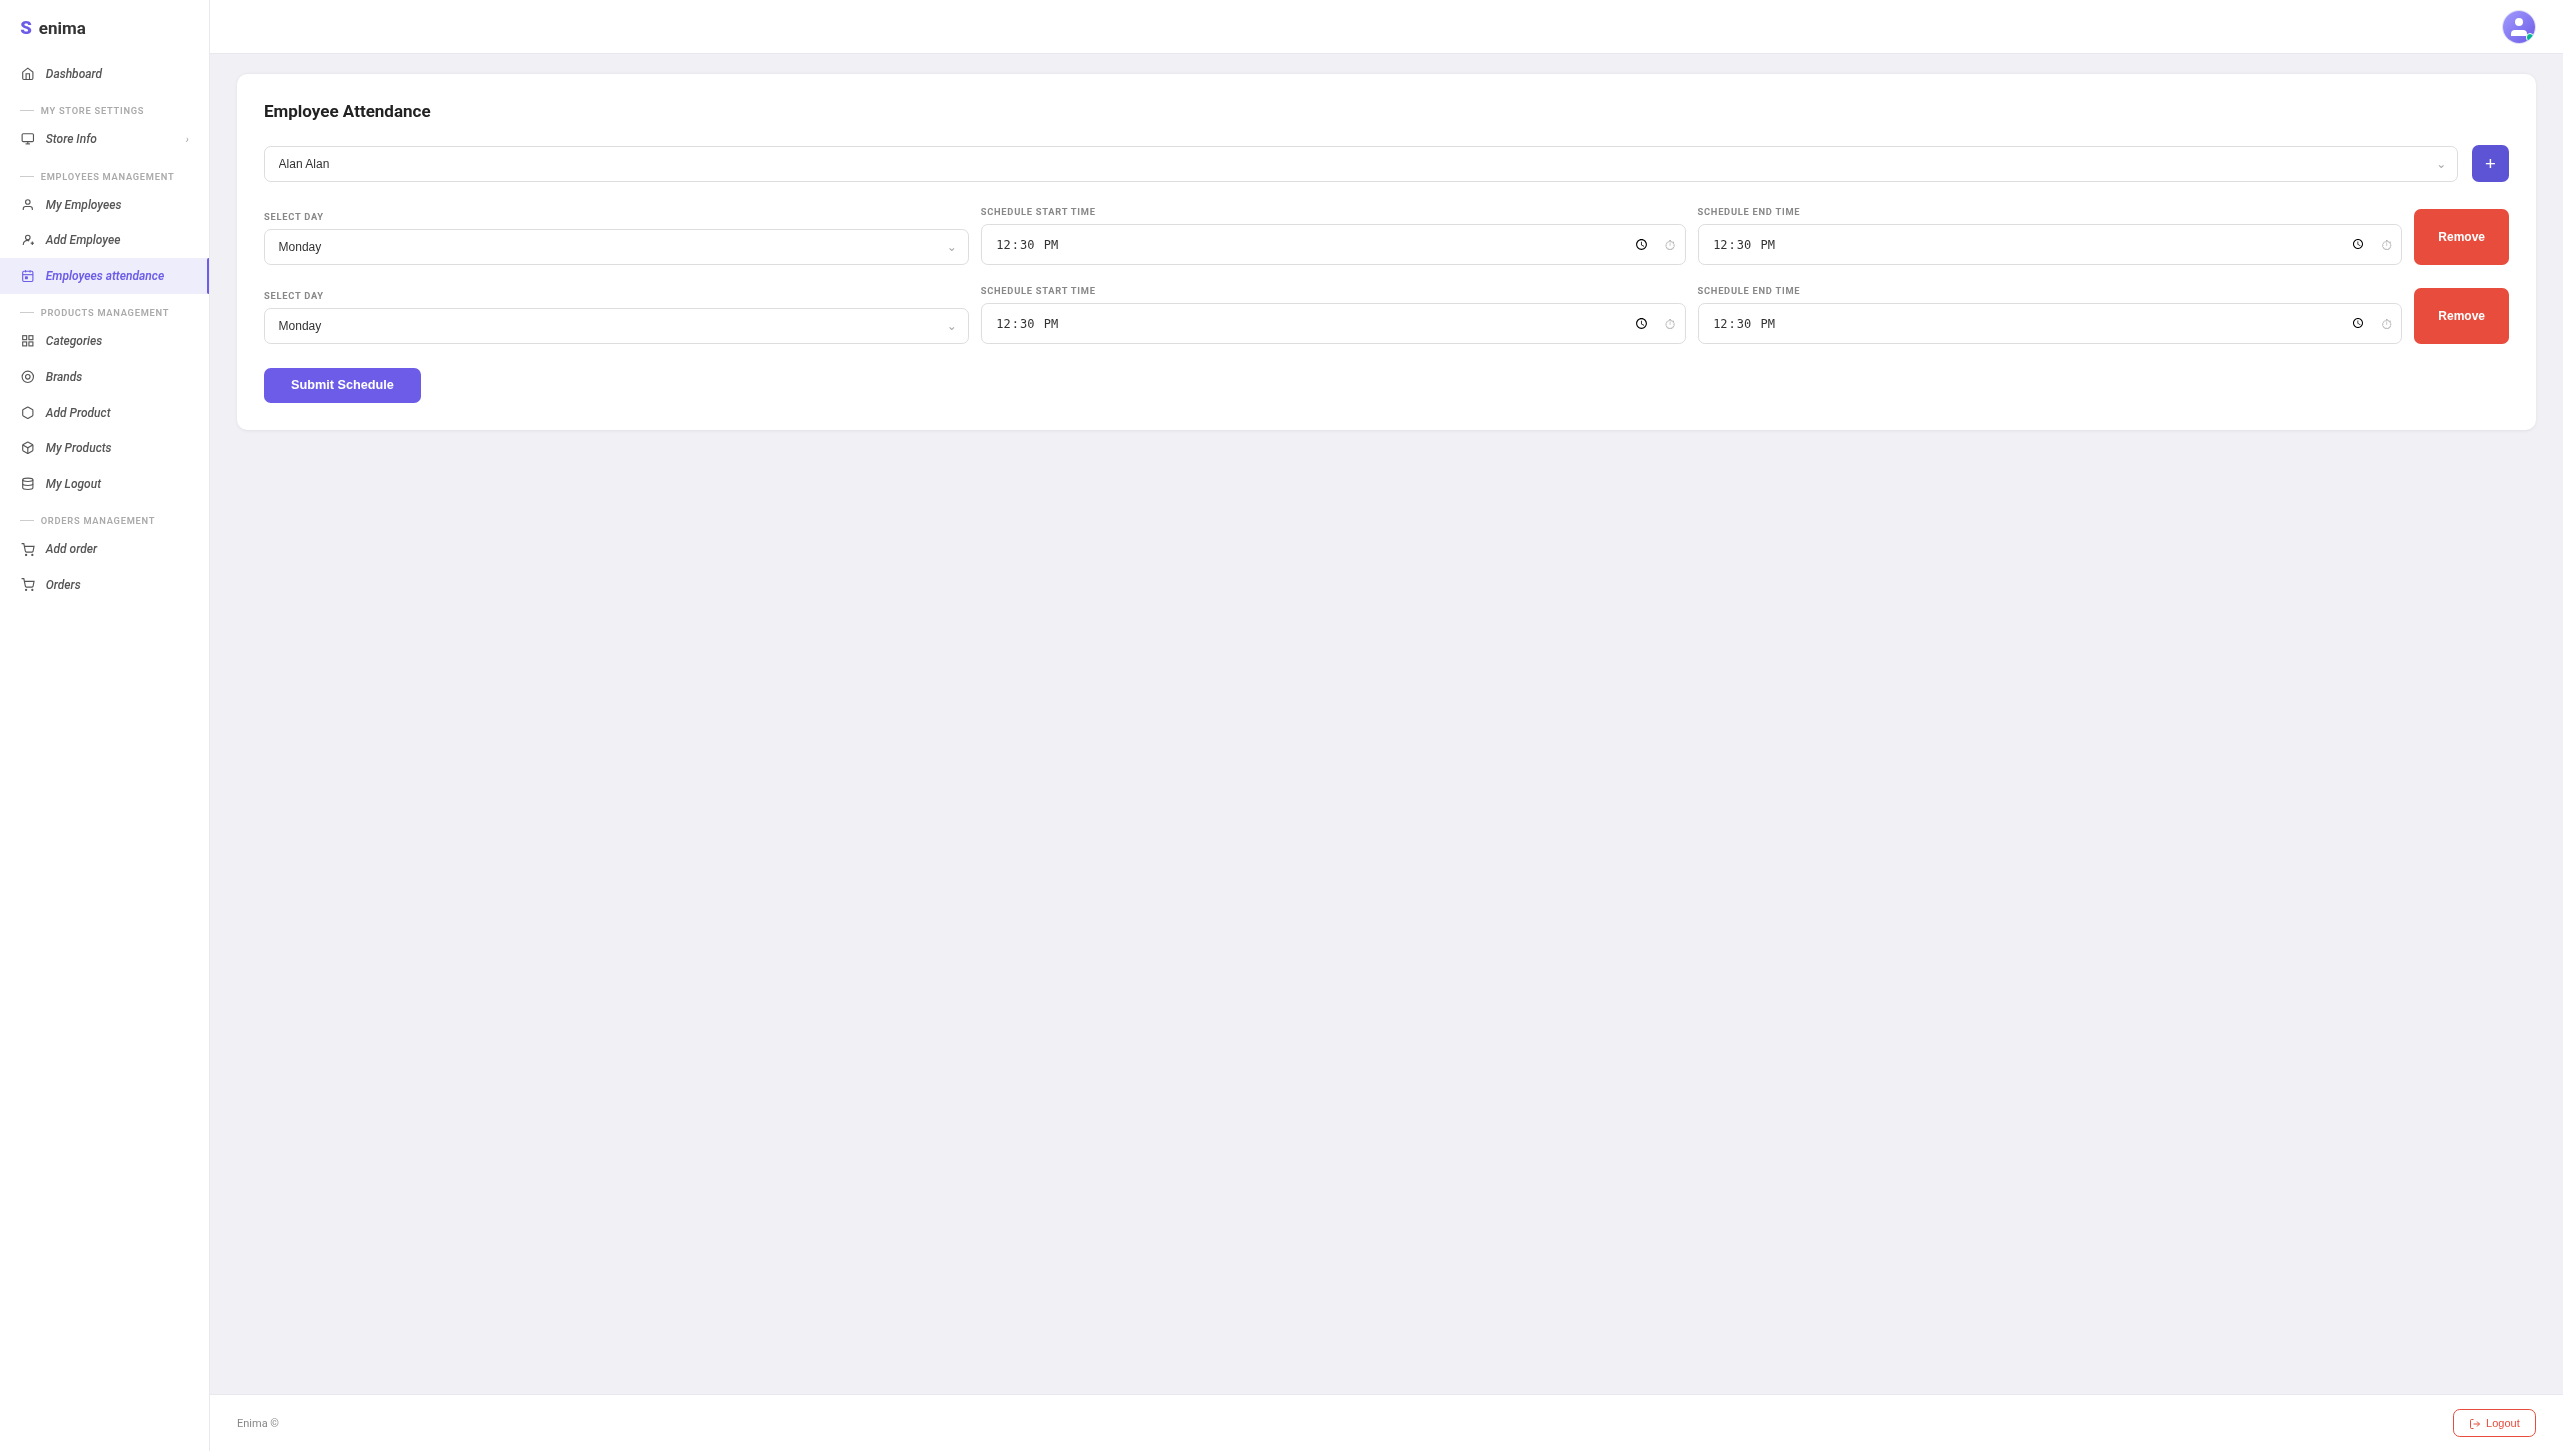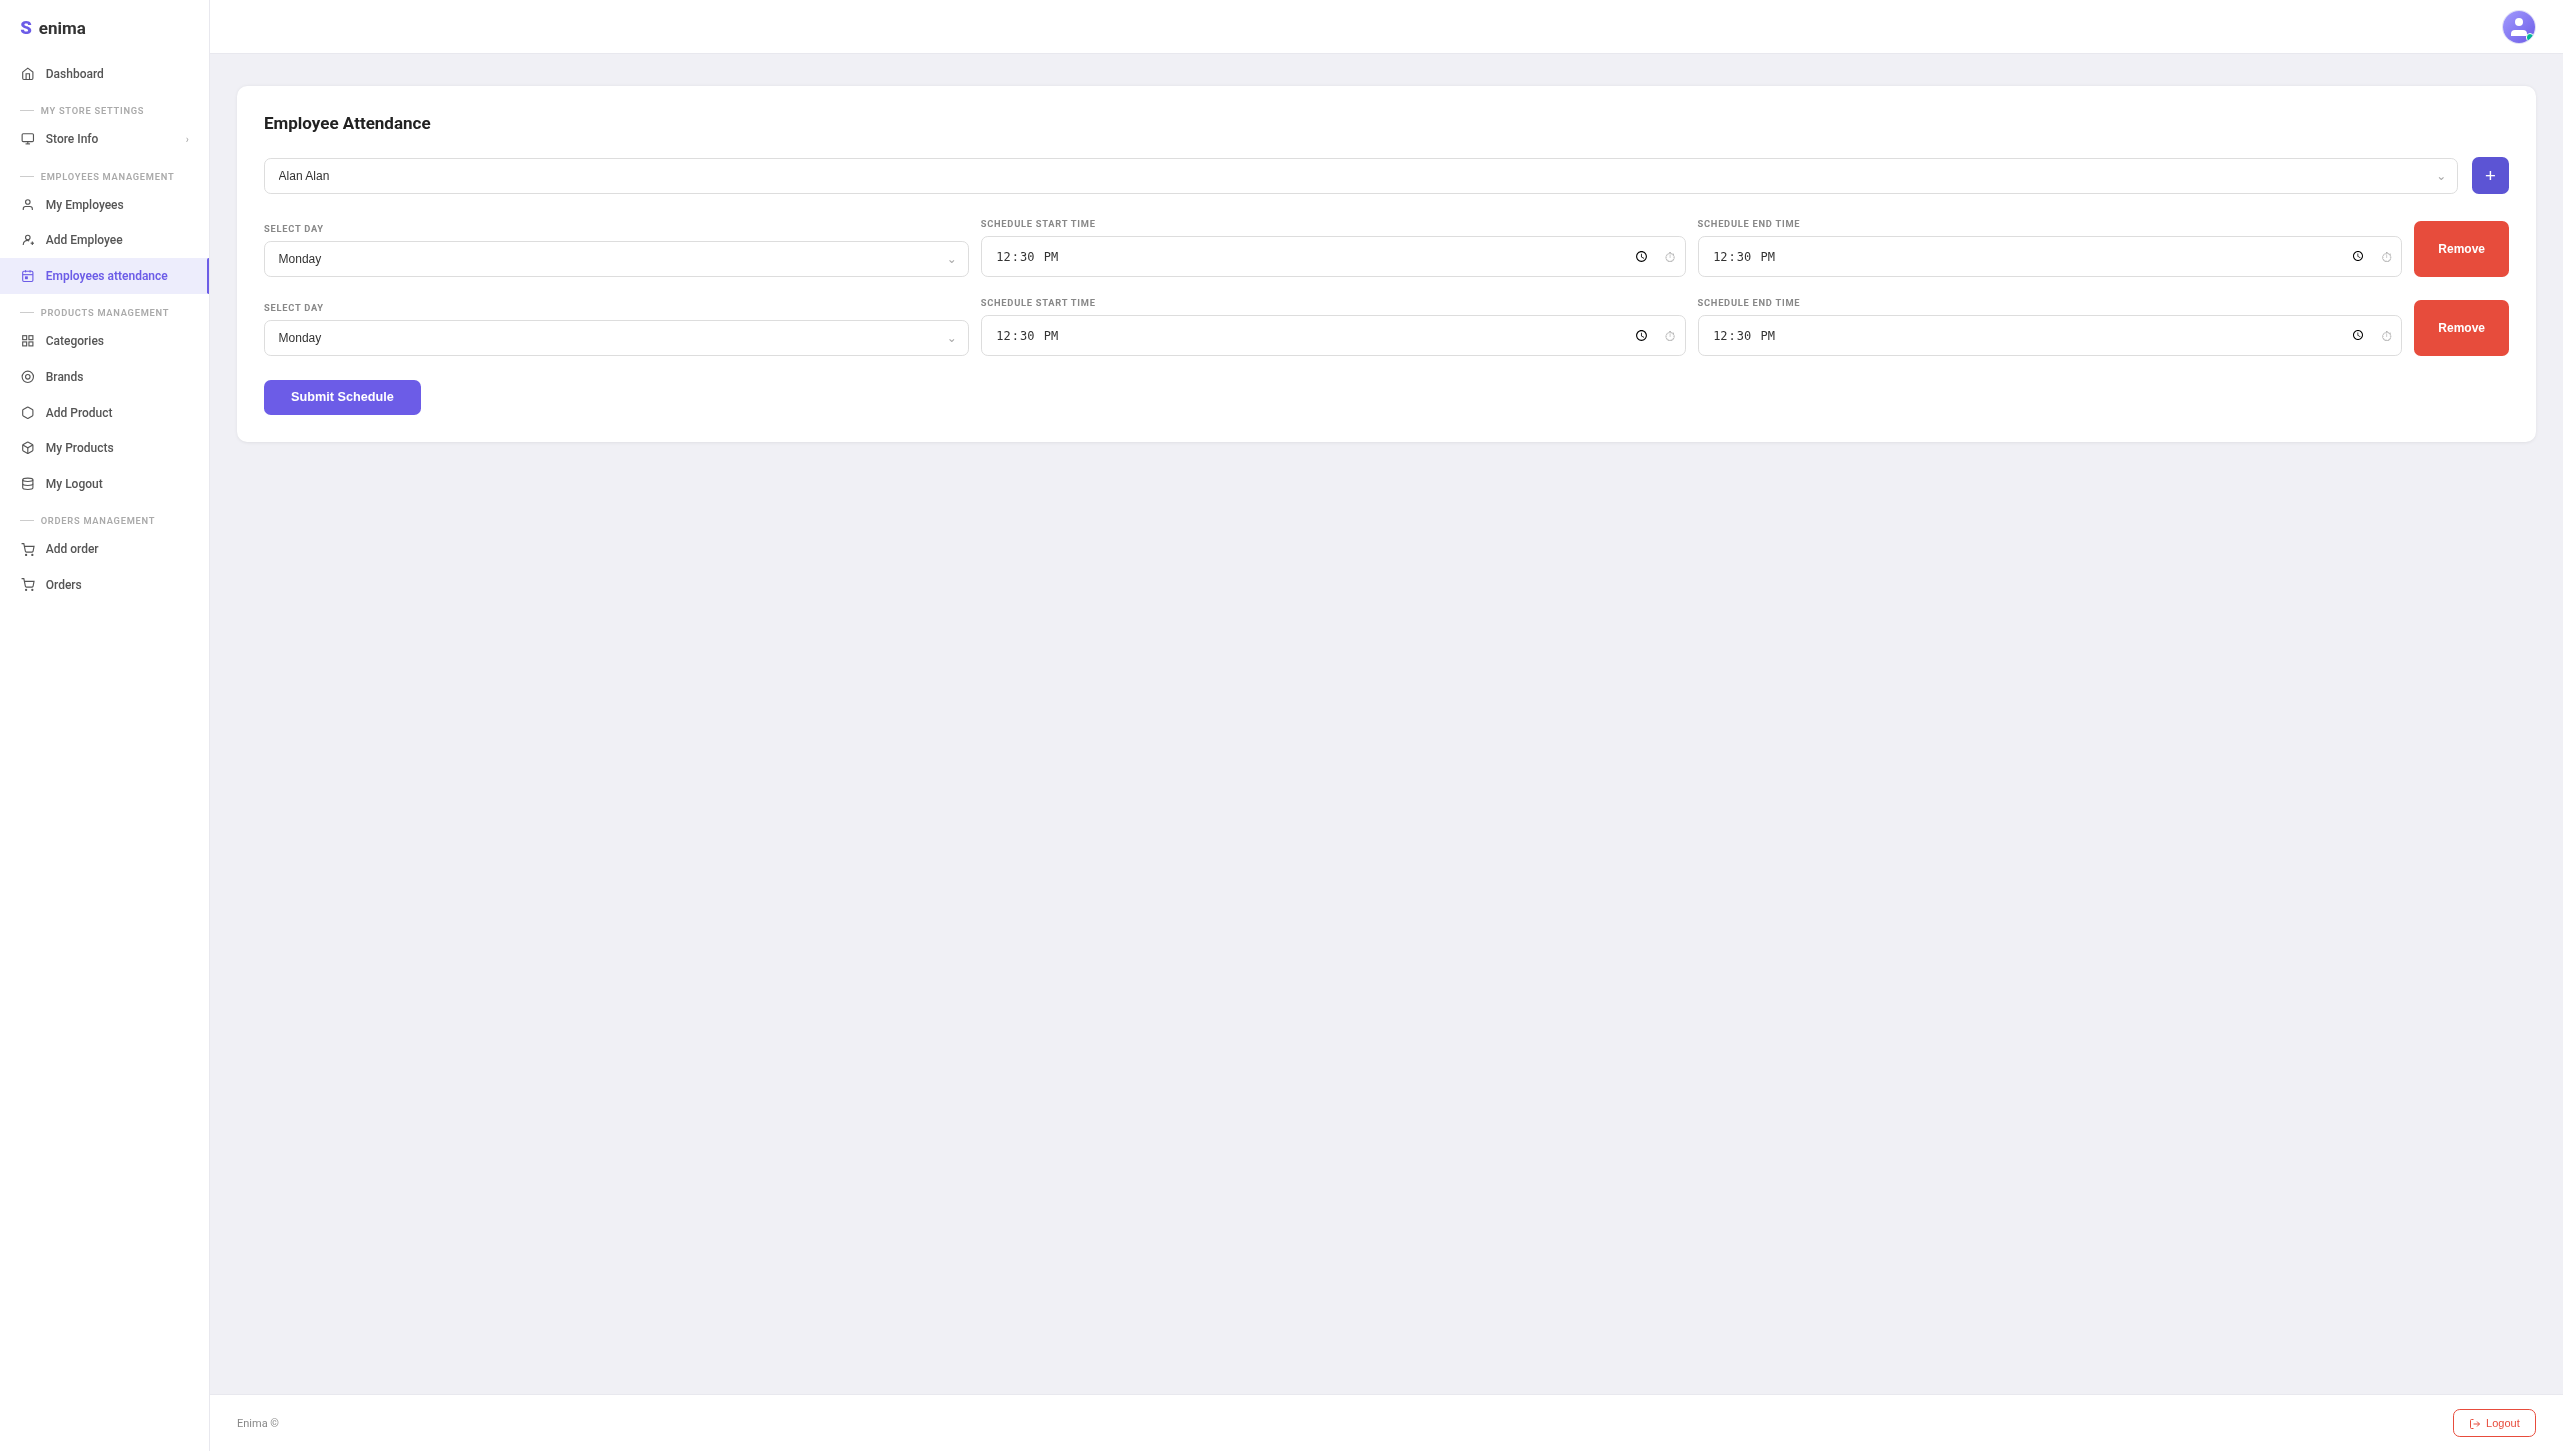--- a/index.html
+++ b/index.html
@@ -43,20 +43,21 @@
       display: flex;
       align-items: center;
       gap: 10.2px;
       padding: 10.2px 20.3px;
       color: #555;
       cursor: pointer;
       font-size: 12px;
       font-weight: 500;
       transition: background 0.15s;
       position: relative;
+      font-style: italic;
     }
     .sidebar-nav-item.active {
       background: #ededfc;
       color: #6c5ce7;
       font-weight: 600;
     }
     .sidebar-nav-item.active::after {
       content: '';
       position: absolute;
       right: 0;
@@ -140,21 +141,20 @@
       border-radius: 50%;
       background: #00b894;
       border: 1.7px solid #fff;
     }
 
     
     .page-area {
       flex: 1;
       padding: 20.3px 27px;
       background: #f0f0f5;
-      margin-top: 12px;
     }
 
     
     .card {
       background: #fff;
       border-radius: 10.2px;
       padding: 27px;
       box-shadow: 0 0.8px 3.4px rgba(0,0,0,0.07);
     }
     .card-title {

